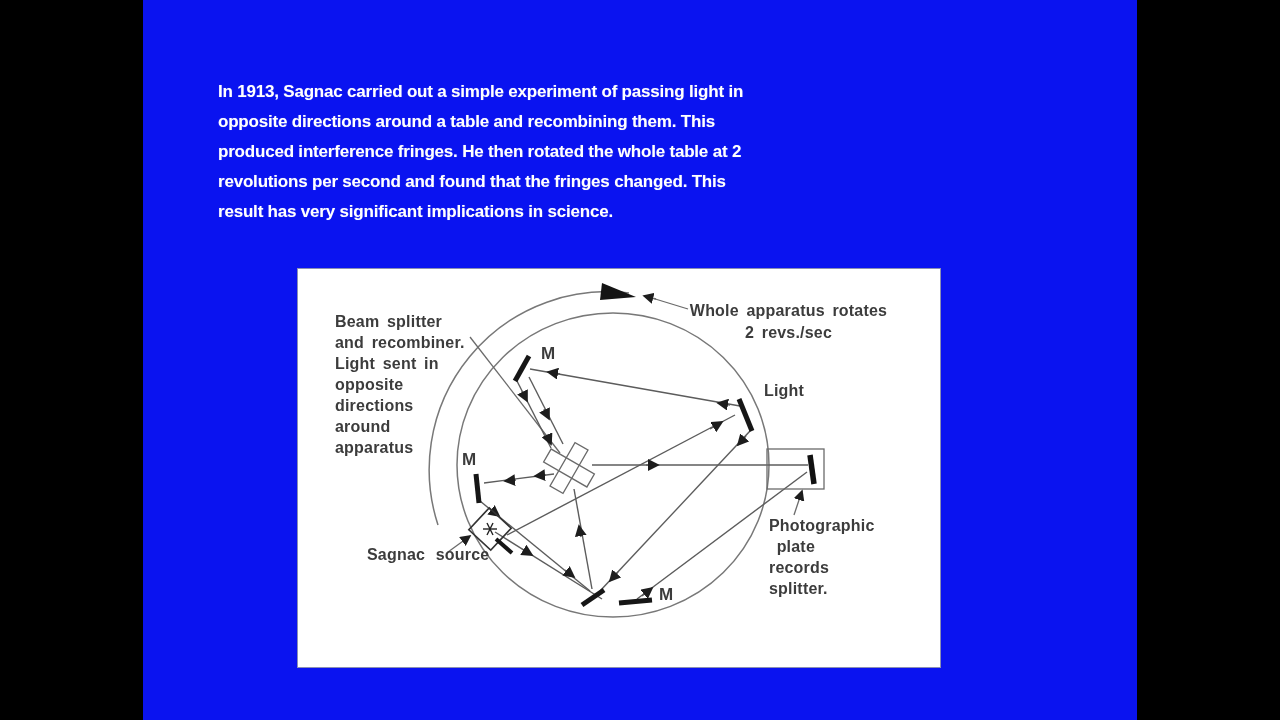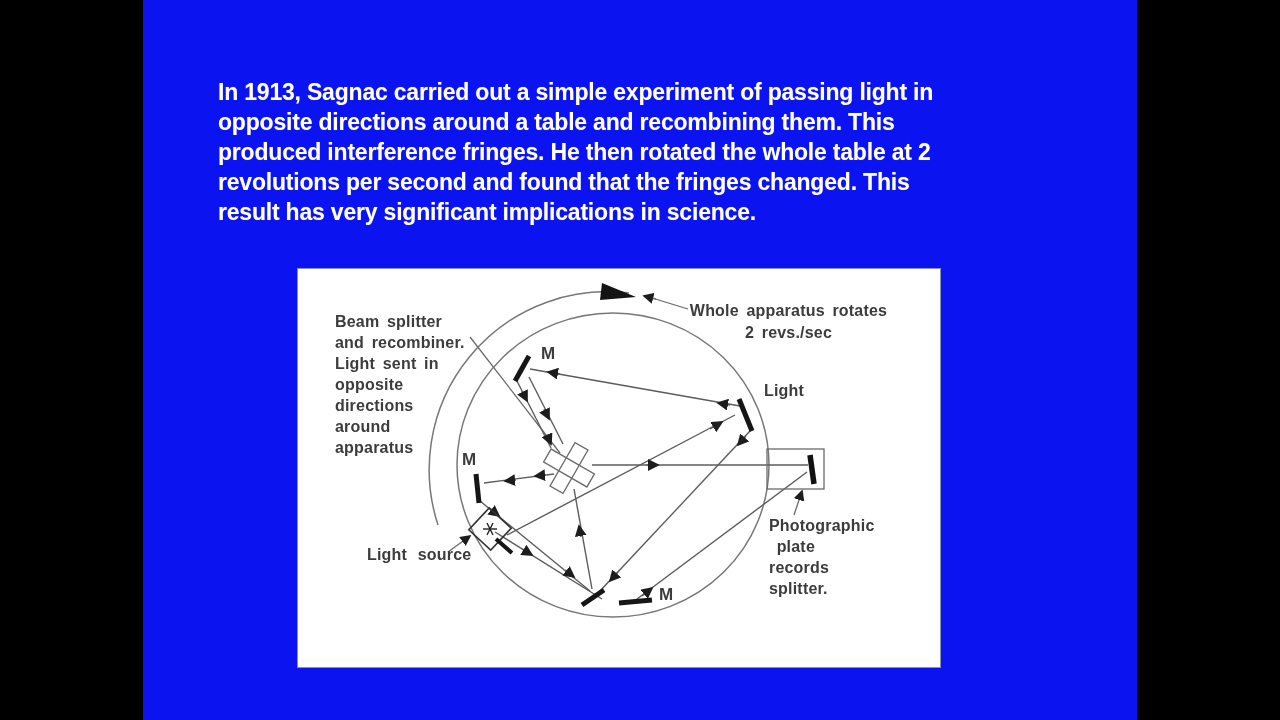--- a/index.html
+++ b/index.html
@@ -25,21 +25,21 @@
   .slide-title{
     position:absolute;left:0;top:14px;width:914px;
     text-align:center;
     color:var(--slide-text);
     font-size:44px;font-weight:700;letter-spacing:0px;
     text-shadow:0 0 2px rgba(255,255,255,.35);
   }
   .slide-paragraph{
     position:absolute;left:75px;top:77px;
     color:var(--slide-text);
-    font-size:23px;font-weight:700;line-height:30px;letter-spacing:-0.2px;
+    font-size:17px;font-weight:700;line-height:30px;letter-spacing:-0.2px;
     white-space:pre;
     text-shadow:0 0 1px rgba(255,255,255,.3);
   }
   .figure{
     position:absolute;left:154px;top:268px;width:644px;height:400px;
     background:var(--figure-bg);
     border:1px solid #8a8fb4;
     box-sizing:border-box;
     padding-left:22px;
   }
@@ -173,21 +173,21 @@
 2 revs./sec</div>
 
     <div class="fig-label m-label" style="left:243px;top:74px;">M</div>
 
     <div class="fig-label" style="left:466px;top:111px;">Light</div>
 
     <div class="fig-label m-label" style="left:164px;top:180px;">M</div>
 
     <div class="fig-label m-label" style="left:361px;top:315px;">M</div>
 
-    <div class="fig-label" style="left:69px;top:275px;word-spacing:6px;">Light source</div>
+    <div class="fig-label" style="left:69px;top:275px;word-spacing:6px;">Sagnac source</div>
 
     <div class="fig-label" style="left:471px;top:246px;">Photographic
  plate
 records
 splitter.</div>
 
   </div>
 </div>
 
 </body></html>

